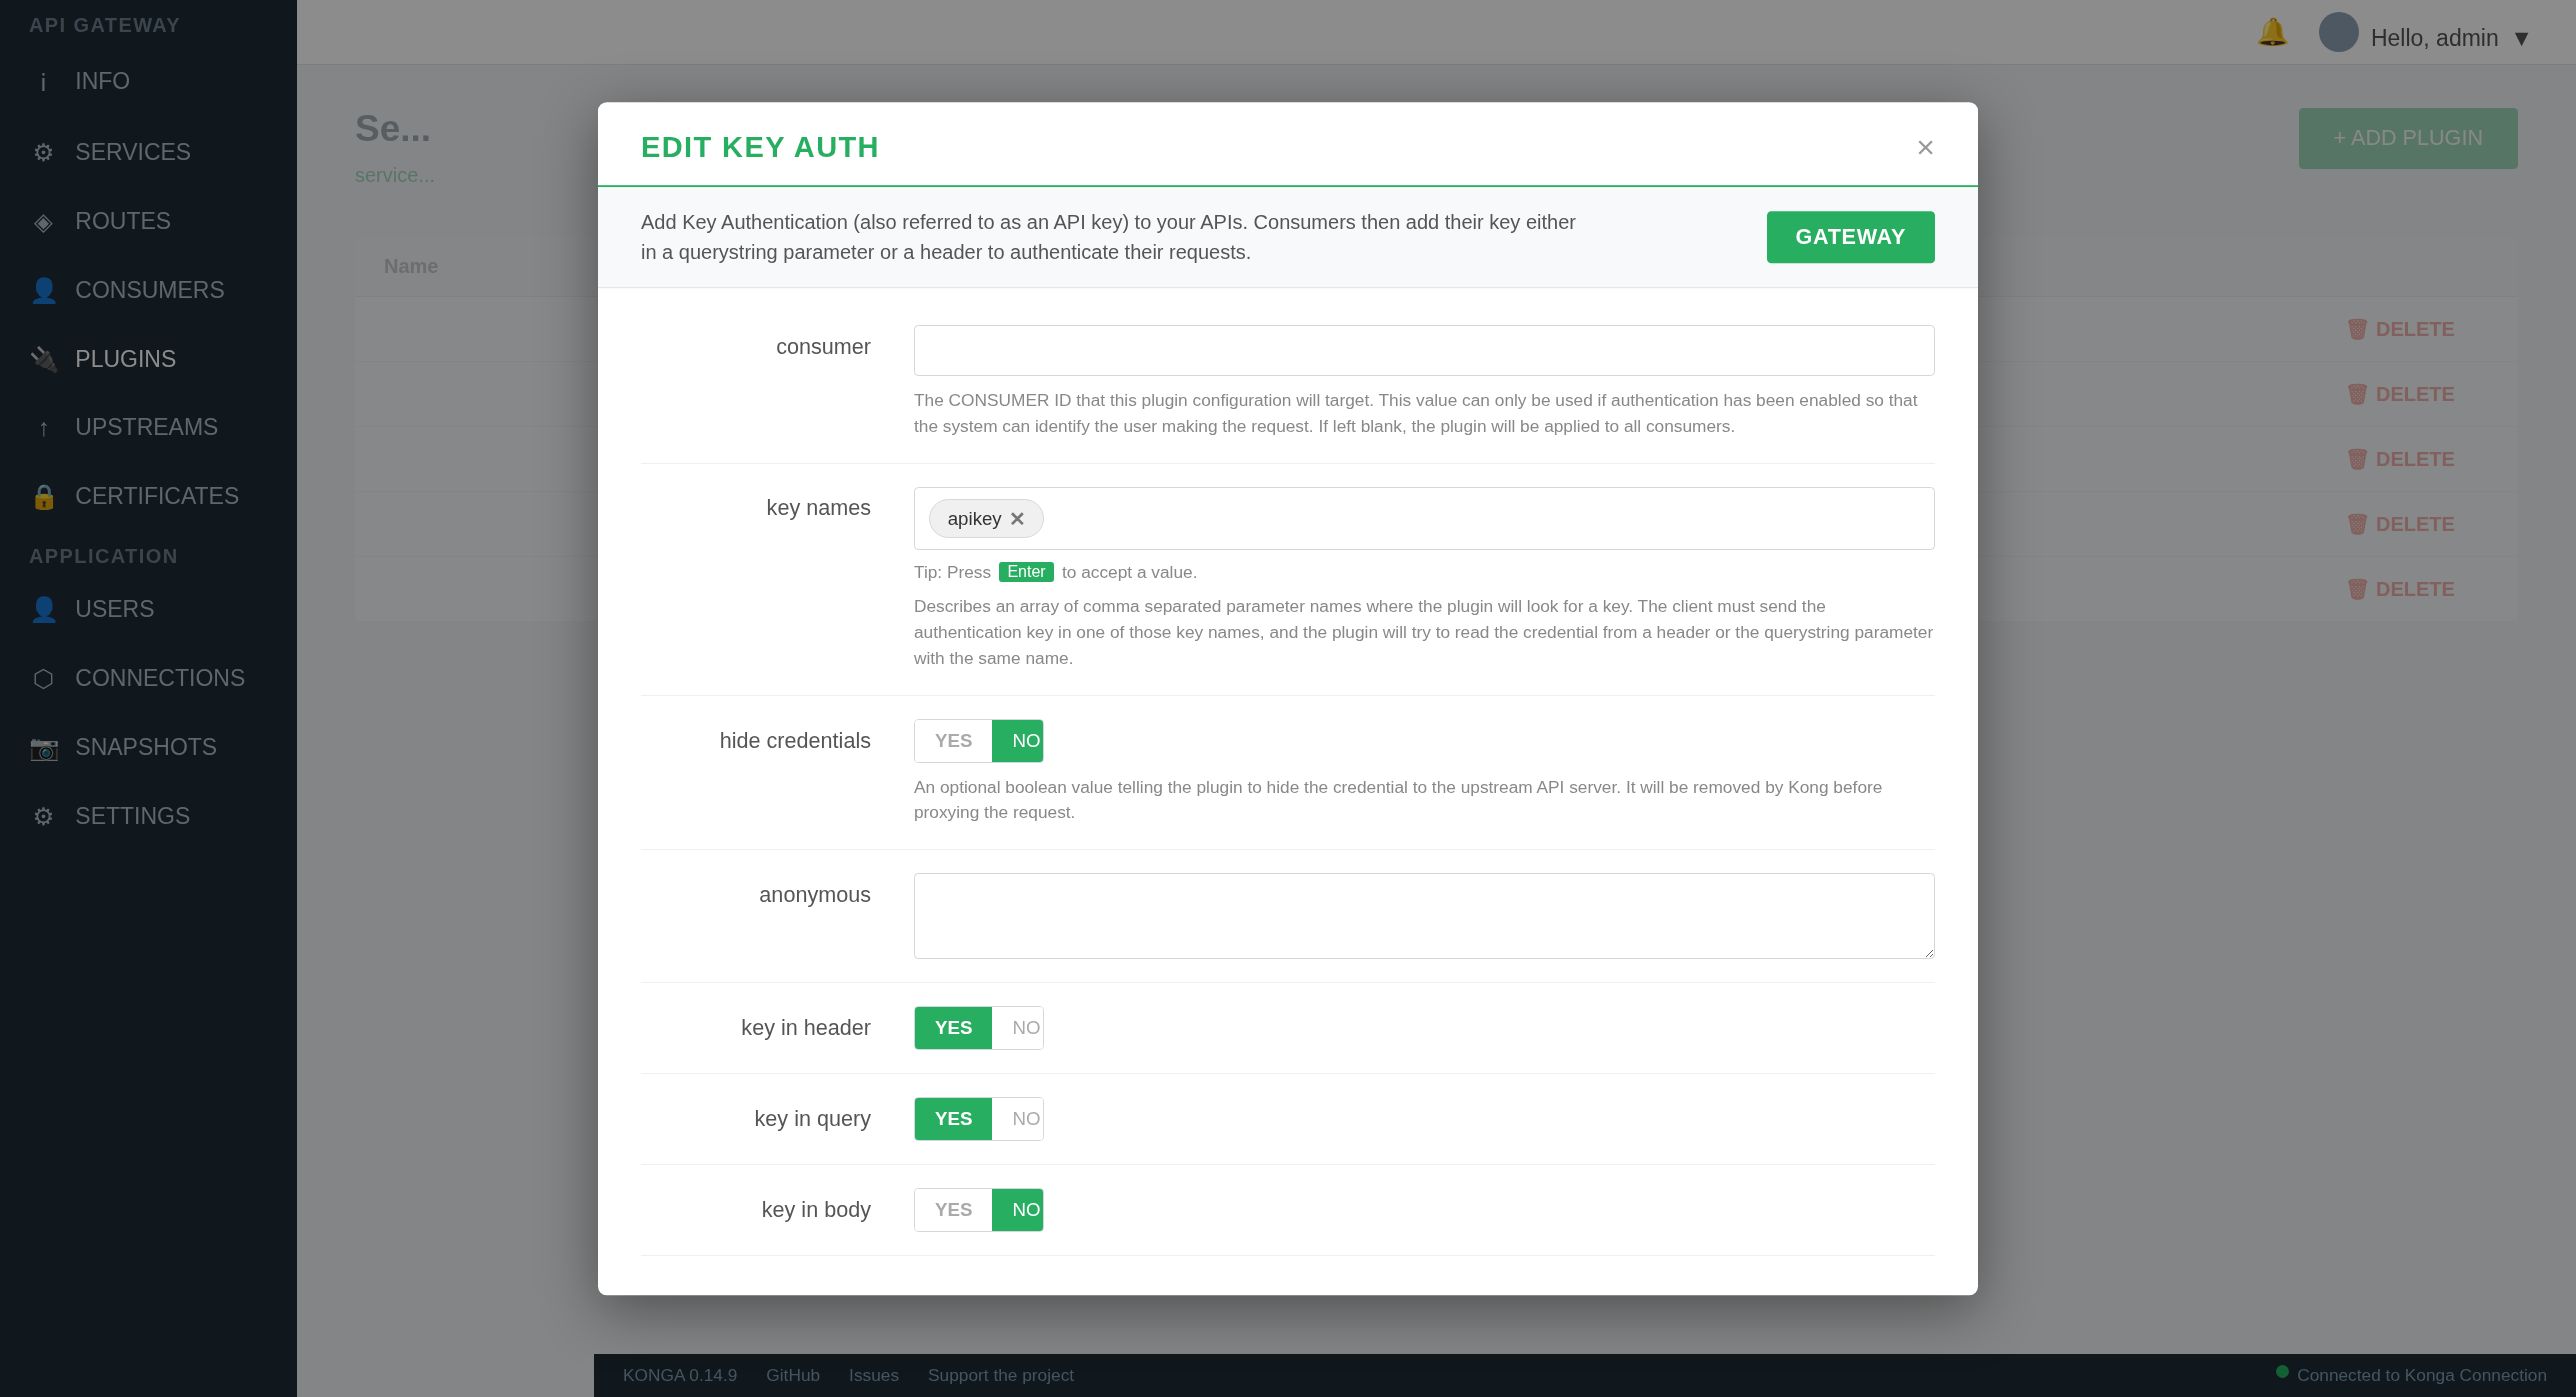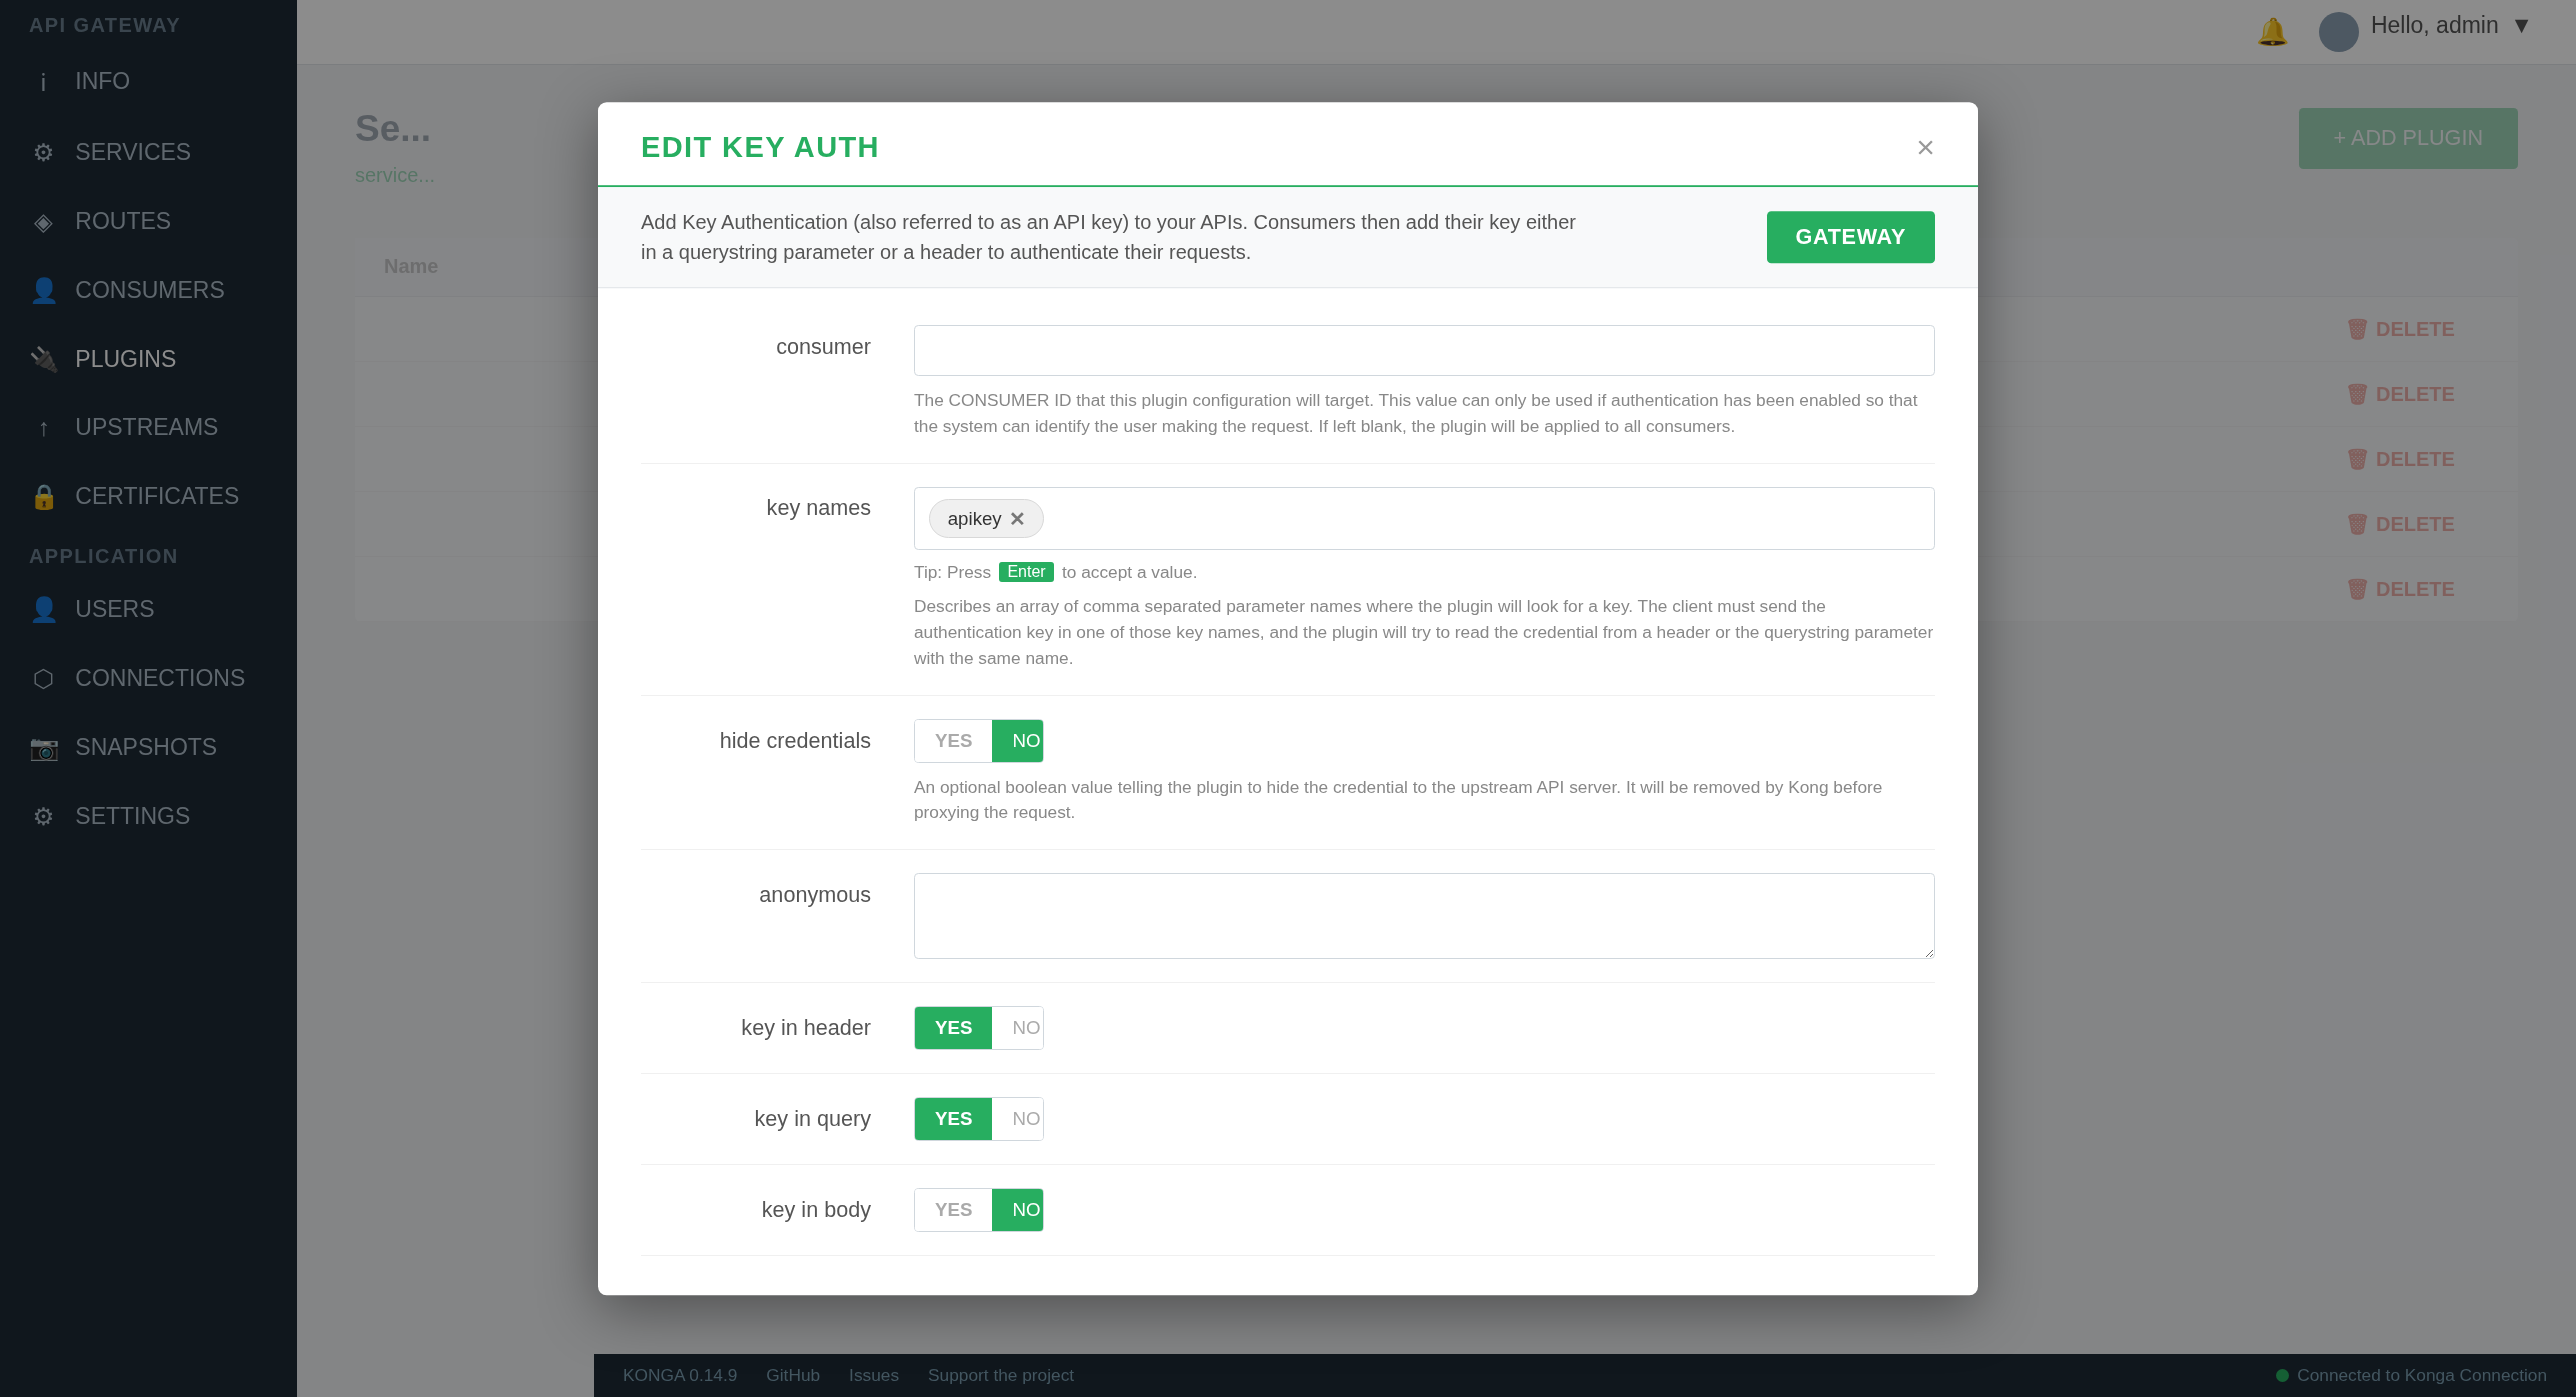--- a/index.html
+++ b/index.html
@@ -32,21 +32,21 @@
     }
 
     
     .topbar {
       position: absolute; top: 0; left: 0; right: 0; height: 65px;
       background: #fff; display: flex; align-items: center; justify-content: flex-end;
       padding: 0 43px; border-bottom: 0.7px solid #e0e4e8; z-index: 10;
     }
     .topbar-right { display: flex; align-items: center; gap: 29px; }
     .topbar-bell { font-size: 27px; color: #f0ad4e; }
-    .topbar-user { font-size: 23px; color: #555; display: flex; align-items: flex-start; gap: 11.5px; }
+    .topbar-user { font-size: 23px; color: #555; display: flex; align-items: flex-end; gap: 11.5px; }
     .topbar-avatar { width: 40px; height: 40px; border-radius: 50%; background: #8ca0b3; }
 
     
     .page-content {
       position: absolute; top: 65px; left: 0; right: 0; bottom: 43px;
       padding: 43px 58px; opacity: 0.4;
     }
     .page-title { font-size: 37px; font-weight: 700; color: #2c3e50; margin-bottom: 14.4px; }
     .breadcrumb { font-size: 20px; color: #27ae60; margin-bottom: 29px; }
     .add-plugin-btn {
@@ -68,21 +68,21 @@
     .delete-btn { color: #e74c3c; font-size: 20px; font-weight: 700; cursor: pointer; }
 
     
     .footer {
       position: absolute; bottom: 0; left: 297px; right: 0; height: 43px;
       background: #1e2a35; display: flex; align-items: center;
       justify-content: space-between; padding: 0 29px;
       font-size: 17.3px; color: #7a9db0;
     }
     .footer-left { display: flex; gap: 29px; align-items: center; }
-    .footer-connected { display: flex; align-items: center; gap: 8.6px; }
+    .footer-connected { display: flex; gap: 8.6px; }
     .footer-dot { width: 13px; height: 13px; border-radius: 50%; background: #27ae60; }
 
     
     .overlay {
       position: absolute; top: 0; left: 0; right: 0; bottom: 0;
       background: rgba(0,0,0,0.45); z-index: 100;
     }
 
     
     .modal {

